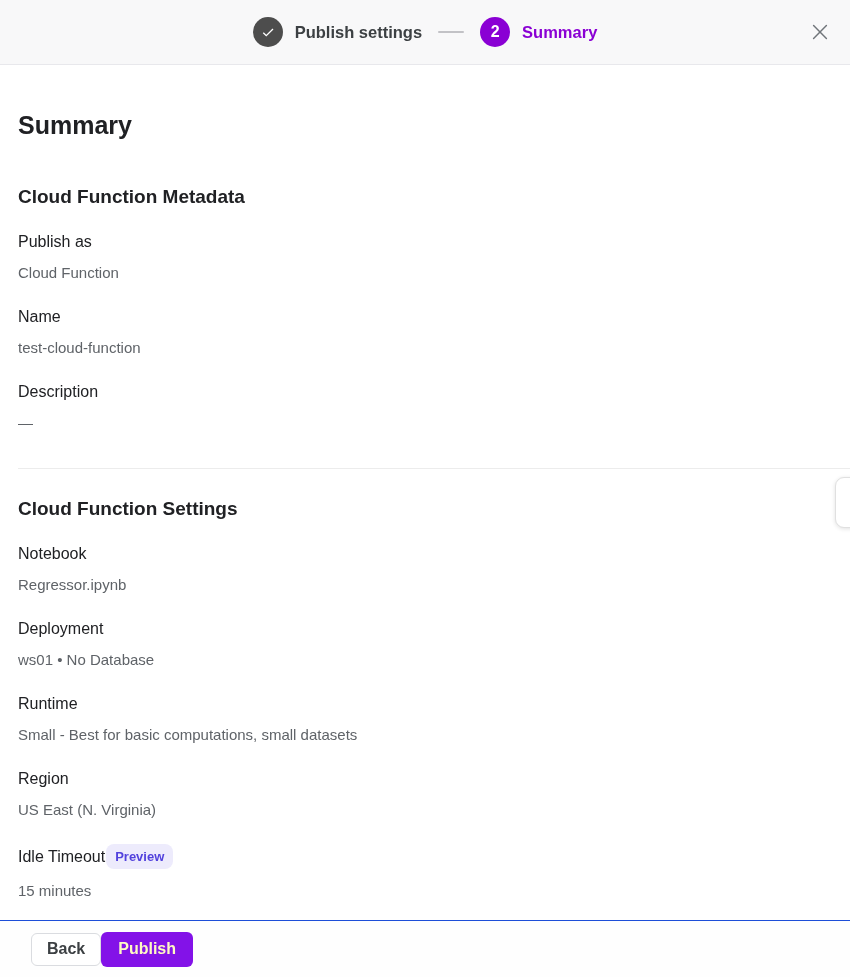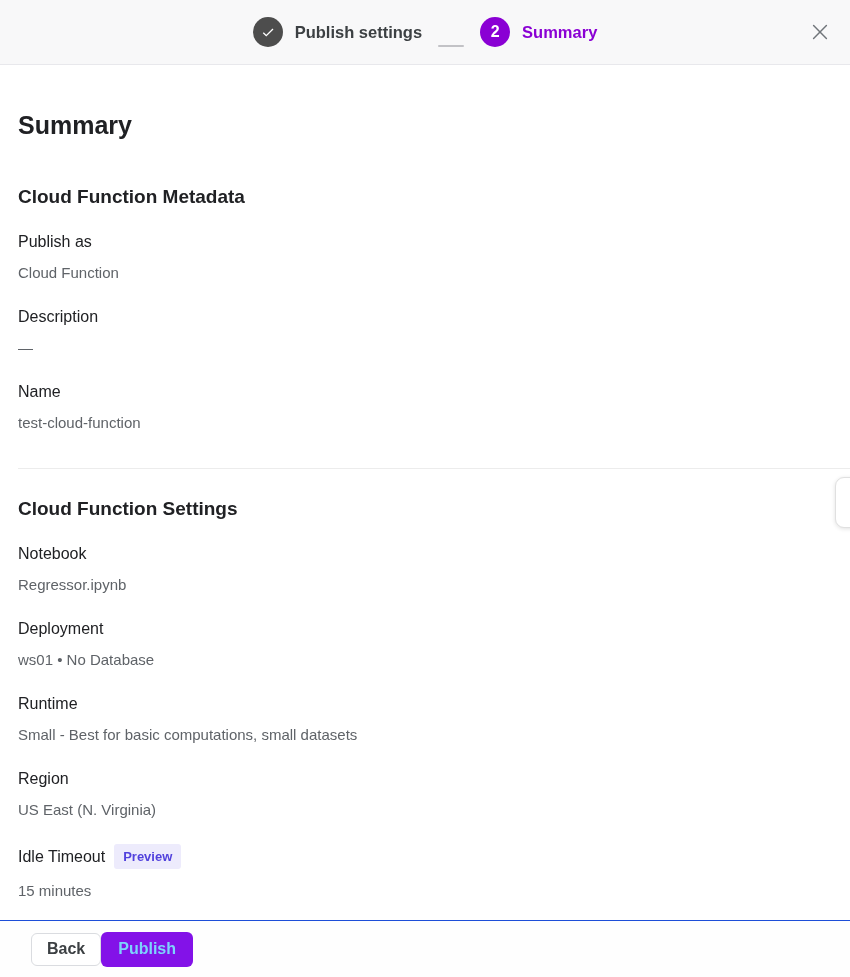--- a/index.html
+++ b/index.html
@@ -34,21 +34,21 @@
   .modal-header {
     position: relative;
     height: 65px;
     flex: 0 0 65px;
     background: var(--header-bg);
     border-bottom: 1px solid var(--border-gray);
     display: flex;
     align-items: center;
     justify-content: center;
   }
-  .stepper { display: flex; align-items: flex-end; }
+  .stepper { display: flex; align-items: center; }
   .step { display: flex; align-items: center; cursor: pointer; }
   .step-circle {
     width: 30px; height: 30px;
     border-radius: 50%;
     display: flex; align-items: center; justify-content: center;
     flex: 0 0 30px;
   }
   .step-circle.done { background: var(--done-circle); }
   .step-circle.active { background: var(--accent-purple); }
   .step-circle svg { width: 16px; height: 16px; display: block; }
@@ -104,28 +104,28 @@
     line-height: 19px;
     color: var(--text-dark);
   }
   .field-value {
     margin-top: 12px;
     font-size: 15px;
     line-height: 19px;
     color: var(--text-gray);
   }
   .preview-badge {
-    margin-left: 9px;
+    margin-left: 1px;
     background: var(--badge-bg);
     color: var(--badge-text);
     font-size: 13px;
     font-weight: 700;
     line-height: 1;
     padding: 6px 9px;
-    border-radius: 3px;
+    border-radius: 8px;
   }
   .divider {
     margin-top: 36px;
     margin-right: -18px;
     border: none;
     border-top: 1px solid #ececec;
     height: 0;
   }
   .floating-partial {
     position: absolute;
@@ -159,21 +159,21 @@
   }
   .btn-back {
     background: #fff;
     color: #3c4043;
     border: 1px solid #dadce0;
     padding: 6px 15px;
     height: 33px;
   }
   .btn-publish {
     background: var(--button-purple);
-    color: #7dd3fc;
+    color: #fef9c3;
     border: none;
     padding: 7px 17px;
     height: 35px;
   }
 </style>
 </head>
 <body>
 
 <div class="modal">
 
@@ -209,26 +209,26 @@
   <div class="modal-body">
     <h1 class="page-title">Summary</h1>
 
     <h2 class="section-title first">Cloud Function Metadata</h2>
 
     <div class="field">
       <div class="field-label">Publish as</div>
       <div class="field-value">Cloud Function</div>
     </div>
     <div class="field">
+      <div class="field-label">Name</div>
+      <div class="field-value">test-cloud-function</div>
+    </div>
+    <div class="field">
       <div class="field-label">Description</div>
       <div class="field-value">—</div>
-    </div>
-    <div class="field">
-      <div class="field-label">Name</div>
-      <div class="field-value">test-cloud-function</div>
     </div>
 
     <hr class="divider">
 
     <h2 class="section-title second">Cloud Function Settings</h2>
 
     <div class="field">
       <div class="field-label">Notebook</div>
       <div class="field-value">Regressor.ipynb</div>
     </div>

